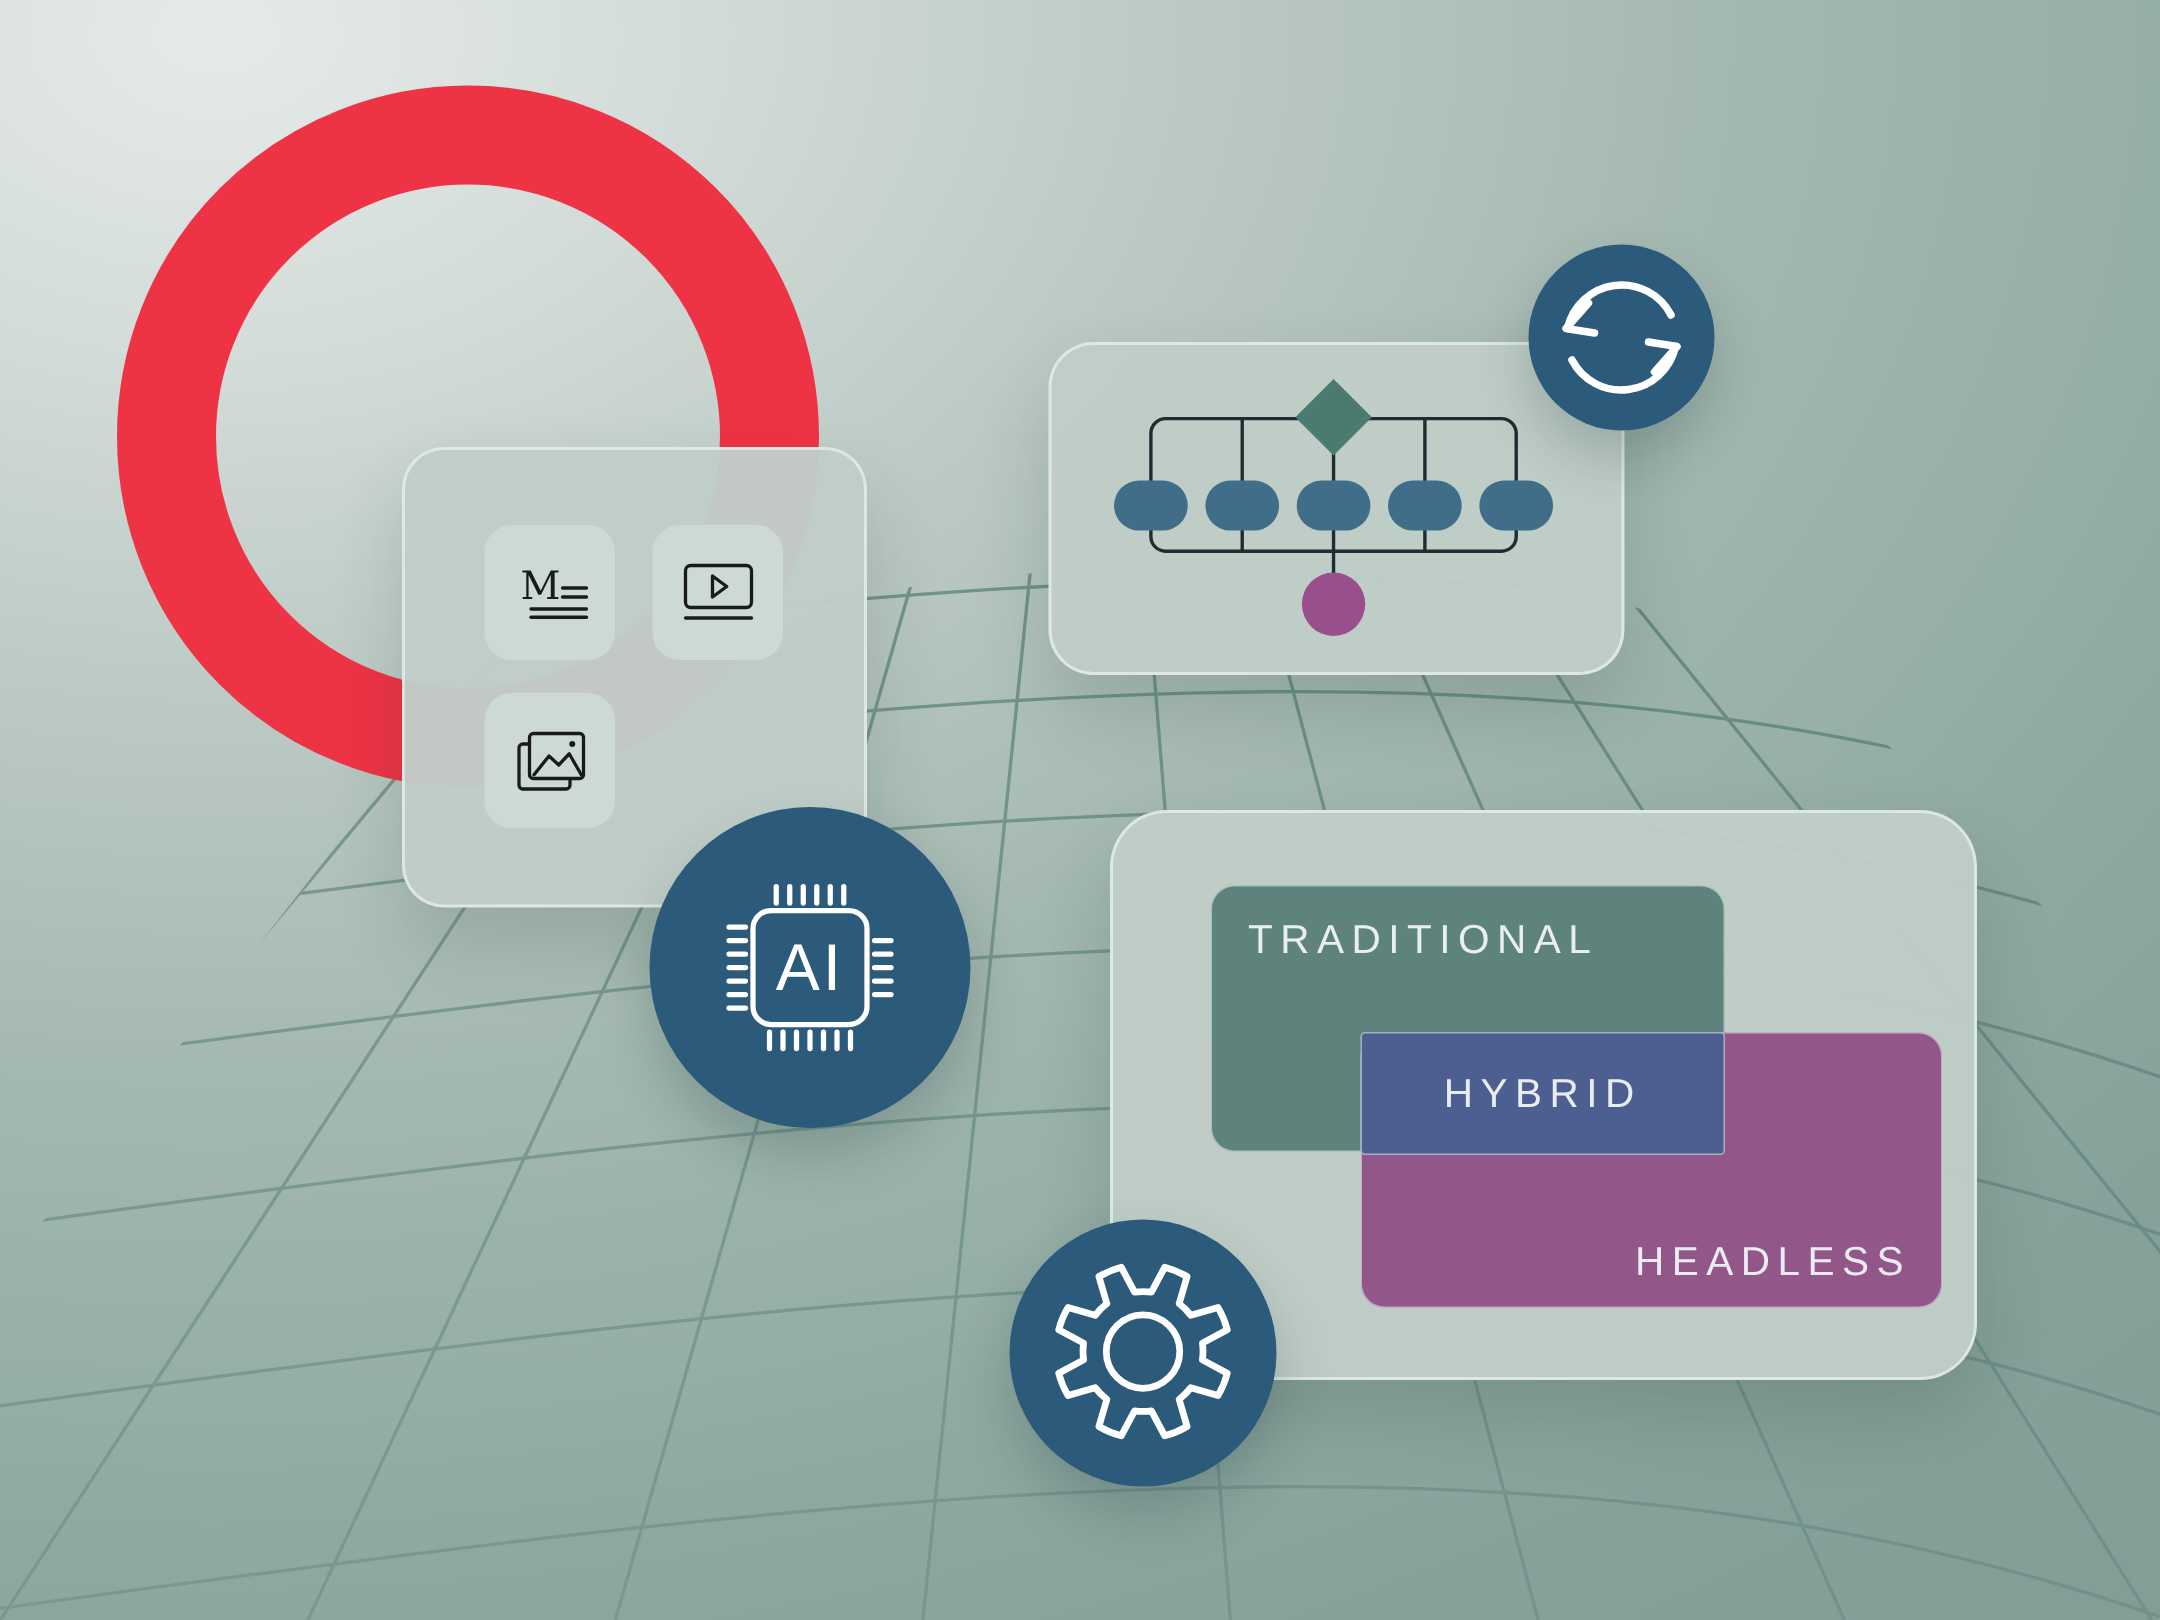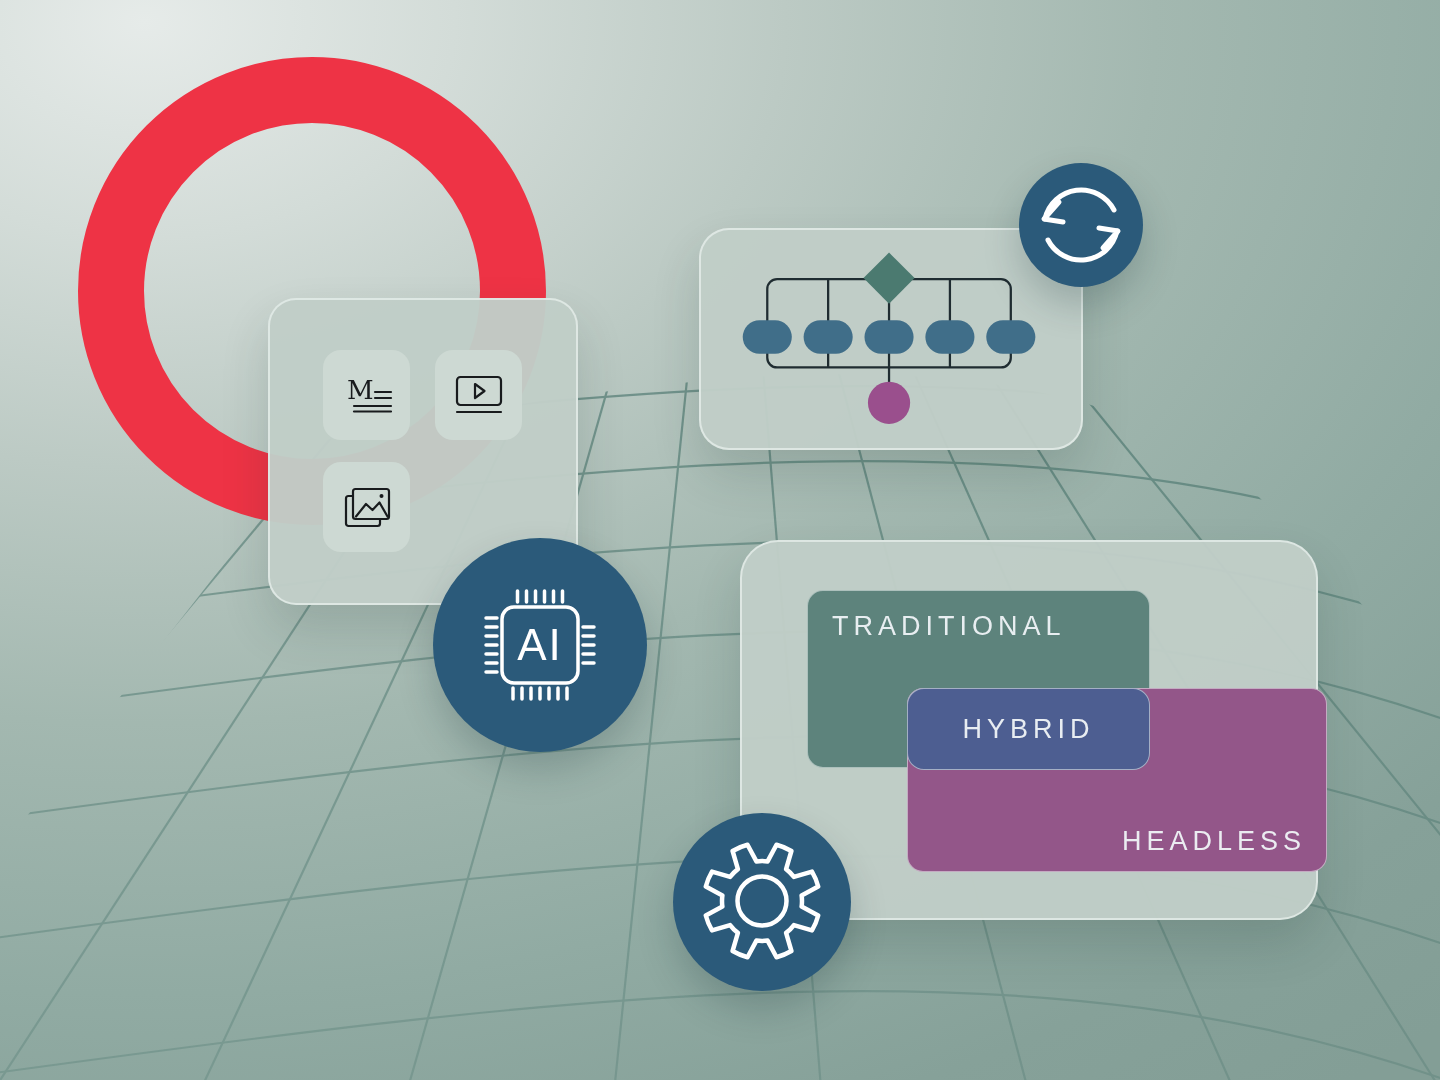--- a/index.html
+++ b/index.html
@@ -22,22 +22,22 @@
   .card-flow{left:699px;top:228px;width:384px;height:222px;border-radius:30px;}
   .badge{position:absolute;border-radius:50%;background:#2b5a7a;
     display:flex;align-items:center;justify-content:center;
     box-shadow:0 18px 36px rgba(18,44,50,0.22);}
   .badge-sync{left:1019px;top:163px;width:124px;height:124px;}
   .badge-ai{left:433px;top:538px;width:214px;height:214px;}
   .badge-gear{left:673px;top:813px;width:178px;height:178px;}
   .card-cms{left:740px;top:540px;width:578px;height:380px;border-radius:38px;padding-left:13px;}
   .cms-box{position:absolute;box-sizing:border-box;border:1.5px solid rgba(236,243,241,0.55);}
   .box-traditional{left:65px;top:48px;width:343px;height:178px;border-radius:16px;background:#5d837c;}
-  .box-headless{left:165px;top:146px;width:420px;height:184px;border-radius:16px;background:#935689;}
-  .box-hybrid{left:165px;top:146px;width:243px;height:82px;border-radius:17px;background:#4d5e91;
+  .box-headless{left:165px;top:146px;width:388px;height:184px;border-radius:16px;background:#935689;}
+  .box-hybrid{left:165px;top:146px;width:243px;height:82px;border-radius:3px;background:#4d5e91;
     display:flex;align-items:center;justify-content:center;}
   .cms-label{color:rgba(238,243,246,0.96);font-size:27px;letter-spacing:5px;font-weight:400;}
   .lbl-traditional{position:absolute;left:24px;top:20px;}
   .lbl-headless{position:absolute;right:20px;bottom:14px;}
   .icon-stroke{stroke:#181b1d;stroke-width:2.2;fill:none;stroke-linecap:round;}
   .flow-stroke{stroke:#1f2c31;stroke-width:2.3;fill:none;}
   .white-stroke{stroke:#ffffff;fill:none;}
 </style>
 </head>
 <body>

